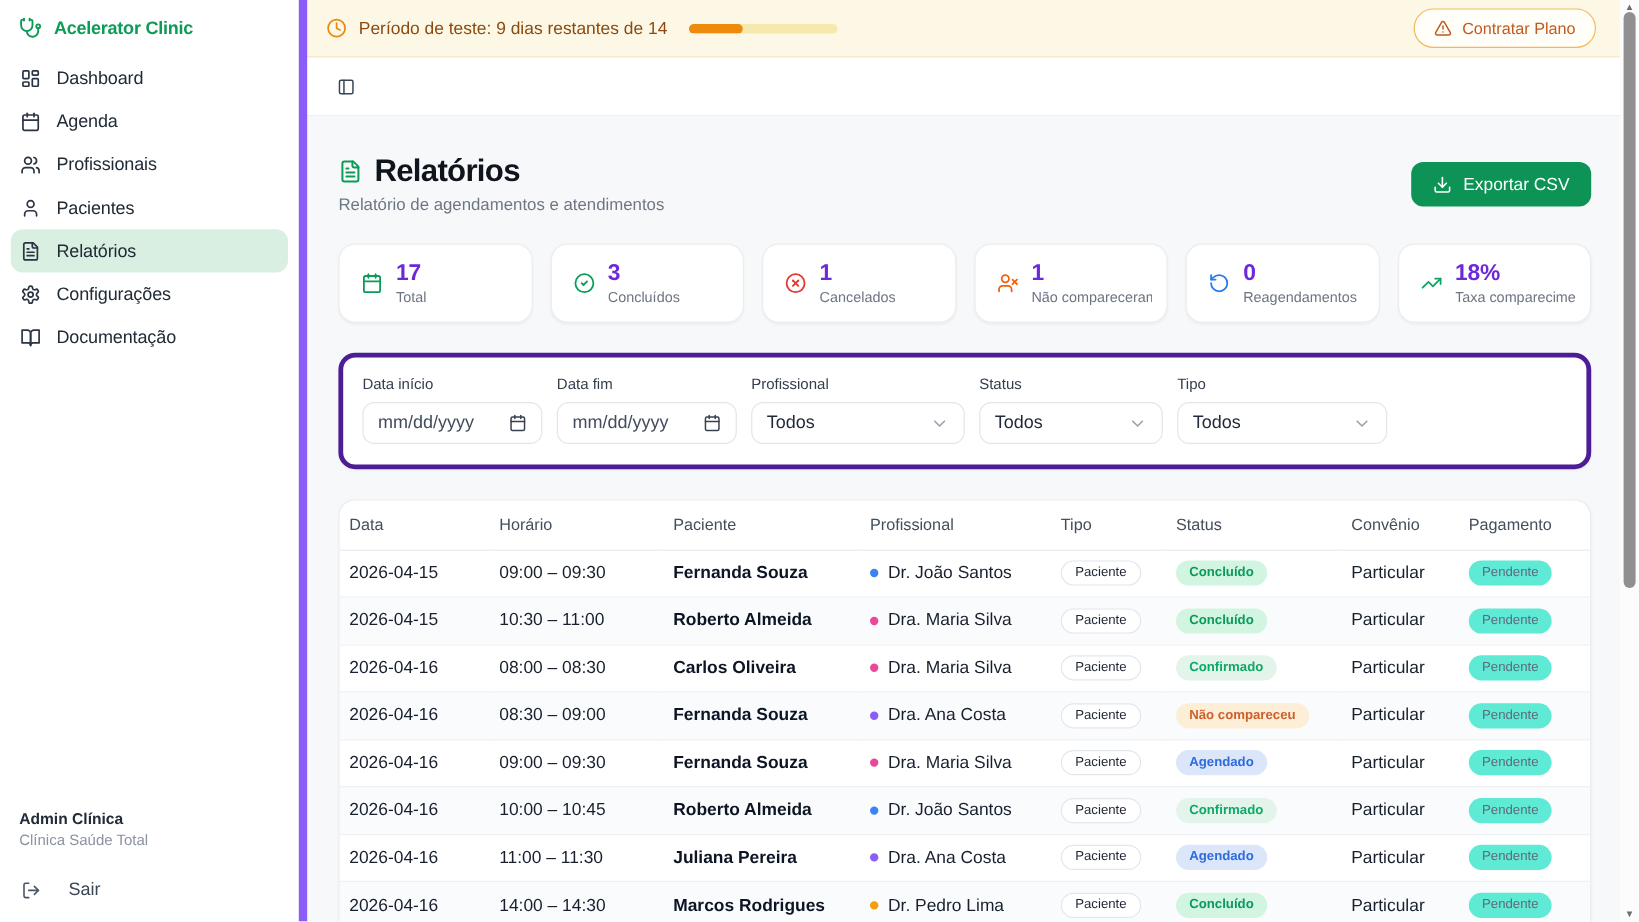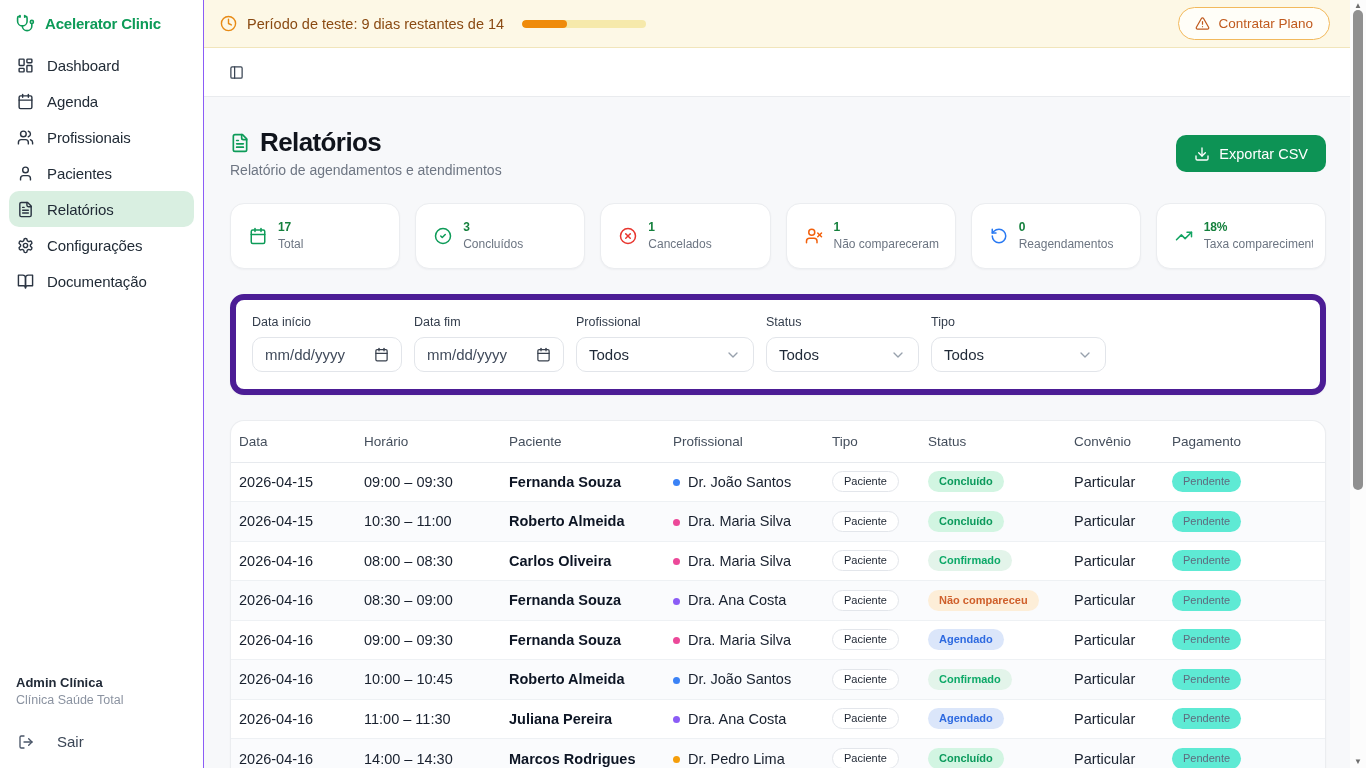--- a/index.html
+++ b/index.html
@@ -4,21 +4,21 @@
 <style>
   * { margin:0; padding:0; box-sizing:border-box; }
   html,body { width:1366px; height:768px; overflow:hidden; background:#fff;
     font-family:"Liberation Sans", sans-serif; -webkit-font-smoothing:antialiased; }
   .app { position:relative; width:1366px; height:768px; display:flex; }
 
   .icon { display:inline-block; flex:none; }
   .icon svg { display:block; width:100%; height:100%; }
 
   
-  .sidebar { width:204px; height:768px; background:#fff; border-right:1px solid #8b5cf6;
+  .sidebar { width:256px; height:768px; background:#fff; border-right:7px solid #8b5cf6;
     position:relative; flex:none; z-index:2; }
   .logo-row { display:flex; align-items:center; gap:10px; padding:14px 16px 12px 16px; }
   .brand-ic { width:19px; height:19px; color:#0d9b58; }
   .brand-name { font-size:15px; font-weight:700; color:#0d9b58; letter-spacing:-.2px; }
   .nav { padding:2px 9px 0 9px; }
   .nav-item { display:flex; align-items:center; gap:13px; height:36px; padding:0 8px;
     border-radius:10px; cursor:pointer; color:#212b36; }
   .nav-item .icon { width:17px; height:17px; color:#2a3442; }
   .nav-item.active { background:#d9efe1; }
   .nav-label { font-size:15px; letter-spacing:-.1px; }
@@ -58,24 +58,24 @@
   .export { display:flex; align-items:center; gap:9px; height:37px; padding:0 18px; margin-top:8px;
     border:none; border-radius:10px; background:#0d9355; color:#fff; font-size:14.5px; font-weight:500;
     font-family:inherit; cursor:pointer;justify-content:space-between; }
   .export .icon { width:16px; height:16px; }
 
   .stats { display:flex; gap:15px; margin-top:25px; }
   .stat-card { flex:1; height:66px; background:#fff; border:1px solid #ebedf0; border-radius:14px;
     box-shadow:0 1px 2px rgba(20,30,50,.04); display:flex; align-items:center; padding:0 12px 0 18px;
     min-width:0; }
   .stat-card .icon { width:18px; height:18px; margin-right:11px; }
-  .stat-value { font-size:12px; font-weight:700; color:#15803d; line-height:1.15; letter-spacing:-.2px; }
+  .stat-value { font-size:19px; font-weight:700; color:#6d28d9; line-height:1.15; letter-spacing:-.2px; }
   .stat-label { font-size:12px; color:#6c7582; margin-top:2px; white-space:nowrap; overflow:hidden; }
 
-  .filters-card { margin-top:25px; background:#fff; border:6px solid #4c1d95; border-radius:14px;
+  .filters-card { margin-top:25px; background:#fff; border:4px solid #4c1d95; border-radius:14px;
     box-shadow:0 1px 2px rgba(20,30,50,.04); padding:15px 16px 17px 16px; display:flex; gap:12px; }
   .field-label { font-size:12.5px; font-weight:500; color:#333d4c; }
   .control { margin-top:8px; height:35px; border:1px solid #e2e5ea; border-radius:10px;
     display:flex; align-items:center; justify-content:space-between; padding:0 12px; background:#fff;
     cursor:pointer; }
   .control .val { font-size:15px; color:#1f2937; }
   .control.date .val { color:#424c5c; }
   .control .icon { width:15px; height:15px; color:#39414e; }
   .control .chev { width:16px; height:16px; color:#98a1ad; }
 

